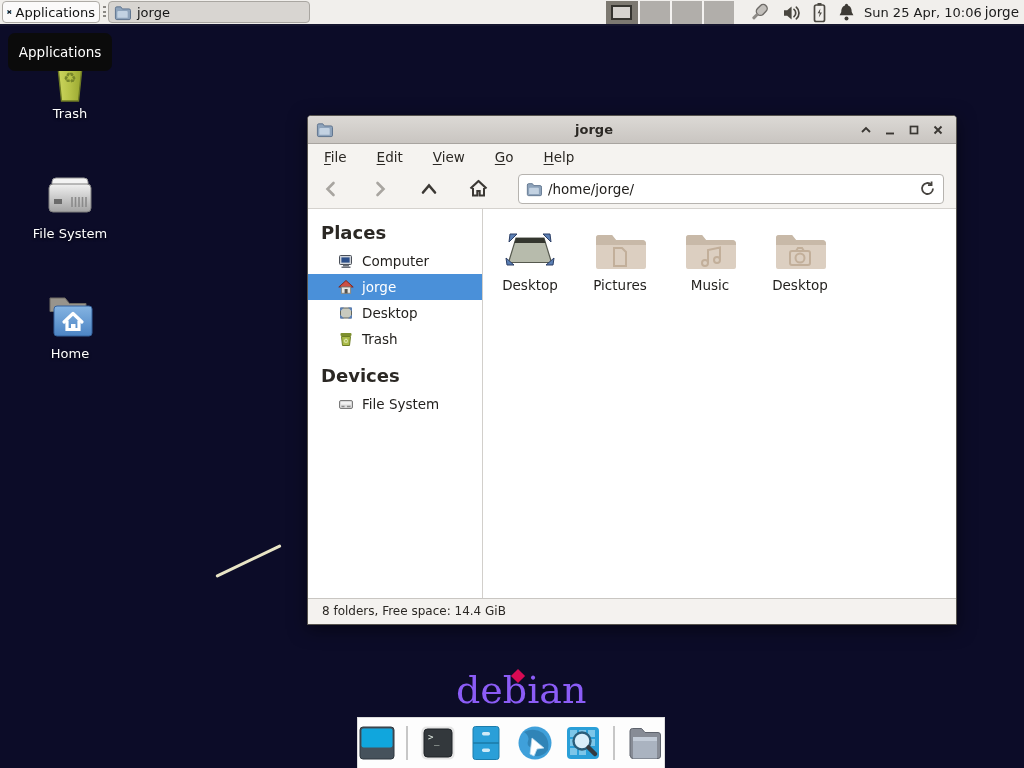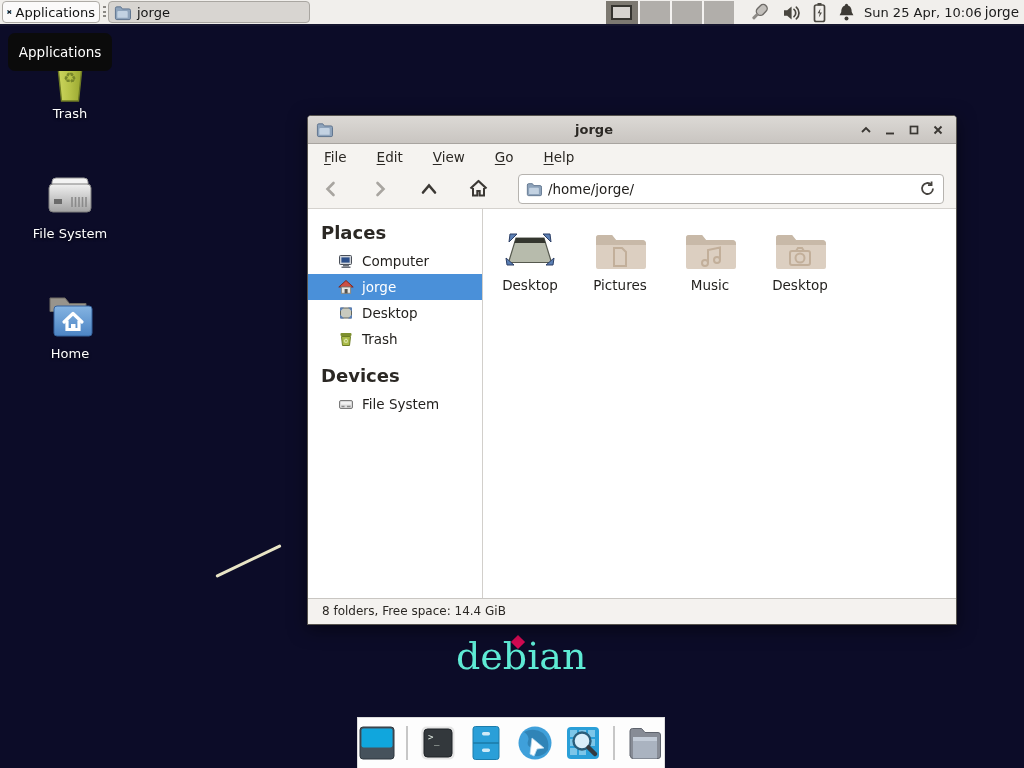--- a/index.html
+++ b/index.html
@@ -78,22 +78,22 @@
               font-size:13.5px; color:#211f1c; }
   .side-row.sel { background:#4a90d9; color:#ffffff; }
   .files { flex:1; background:#ffffff; padding:20px 0 0 2px; display:flex; flex-wrap:wrap;
            align-content:flex-start; }
   .fitem { width:90px; height:95px; display:flex; flex-direction:column; align-items:center; }
   .fitem .lbl { margin-top:6px; font-size:13.5px; color:#211f1c; }
   .statusbar { height:26px; background:#f4f2ef; border-top:1px solid #c9c6c2;
                line-height:25px; padding-left:14px; font-size:12px; color:#2b2824; }
 
   
-  .logo { position:absolute; left:456px; top:634px; font-family:"DejaVu Serif","Liberation Serif",serif;
-          font-size:38px; color:#5eead4; letter-spacing:0; }
+  .logo { position:absolute; left:456px; top:668px; font-family:"DejaVu Serif","Liberation Serif",serif;
+          font-size:38px; color:#8b5cf6; letter-spacing:0; }
   .logo .dot { position:absolute; left:57px; top:3px; width:10px; height:10px;
                background:#d70a53; transform:rotate(45deg); }
 
   
   .dock { position:absolute; left:357px; top:717px; width:308px; height:51px;
           background:#fdfdfd; border:1px solid #dddddd; border-bottom:none;
           display:flex; align-items:center; justify-content:center; gap:11px; z-index:20; }
   .dock .sep { width:2px; height:34px; background:#c7c7c7; }
   .ditem { width:38px; height:38px; display:flex; align-items:center; justify-content:center; }
 </style>

